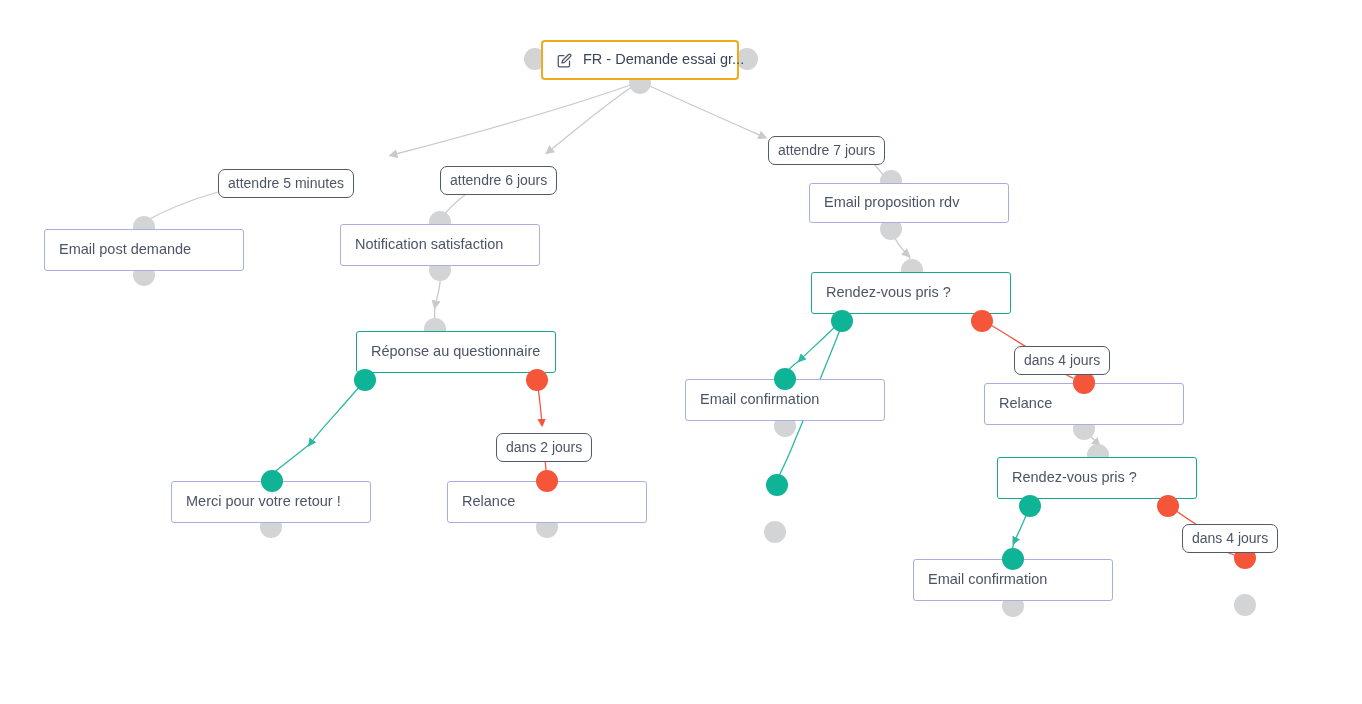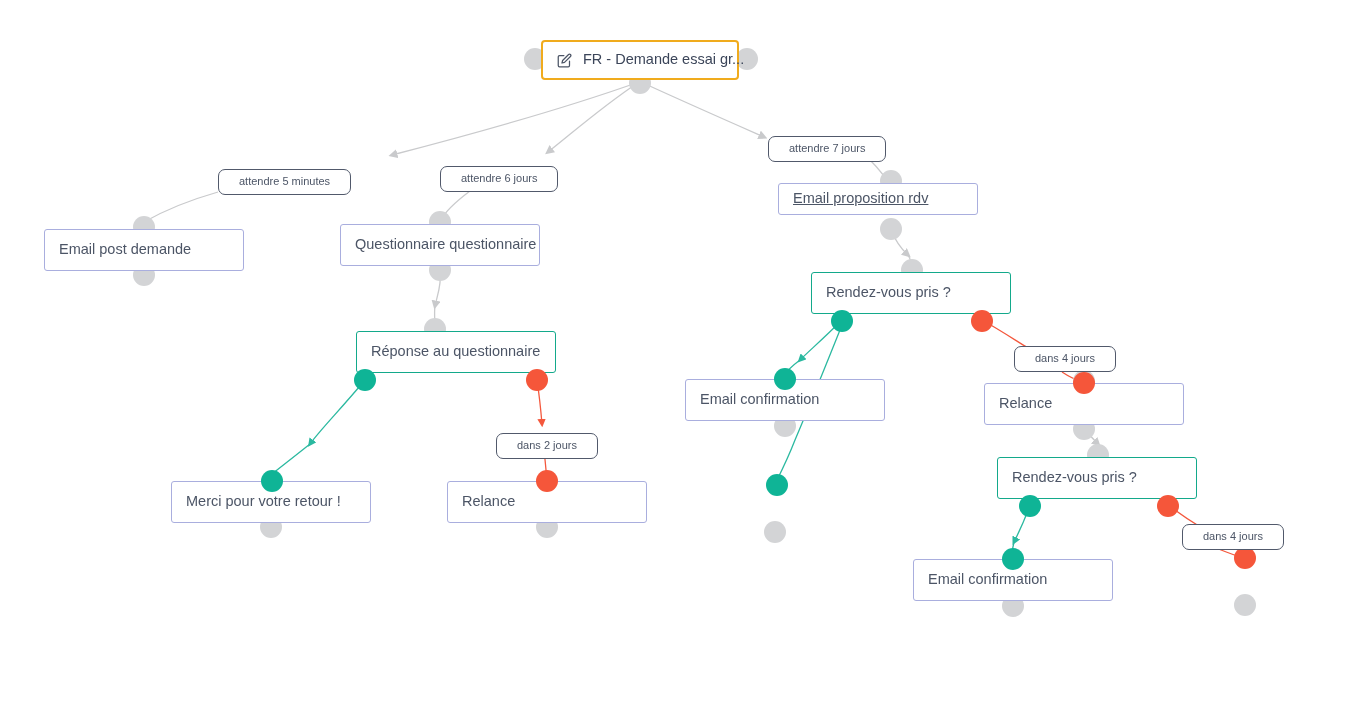--- a/index.html
+++ b/index.html
@@ -91,23 +91,23 @@
   .h-dot.red  { background: #f5563a; }
 
   
   .edge-label {
     position: absolute;
     box-sizing: border-box;
     background: #ffffff;
     border: 1px solid #51596b;
     border-radius: 7px;
     color: #4c5566;
-    font-size: 11px;
+    font-size: 14px;
     line-height: 1;
-    padding: 6px 20px 7px;
+    padding: 6px 9px 7px;
     white-space: nowrap;
     z-index: 5;
   }
 </style>
 </head>
 <body>
 
 <div id="canvas">
 
   <svg id="edge-layer" viewBox="0 0 1362 704" xmlns="http://www.w3.org/2000/svg">
@@ -204,36 +204,36 @@
       </svg>
     </span>
     <span class="node-label">FR - Demande essai gr...</span>
   </div>
 
   <div class="node" style="left:44px; top:229px; width:200px; height:42px;">
     <span class="node-label">Email post demande</span>
   </div>
 
   <div class="node" style="left:340px; top:224px; width:200px; height:42px;">
-    <span class="node-label">Questionnaire questionnaire</span>
+    <span class="node-label">Notification satisfaction</span>
   </div>
 
   <div class="node decision" style="left:335px; top:331px; width:200px; height:42px;margin-left:21px;">
     <span class="node-label">Réponse au questionnaire</span>
   </div>
 
   <div class="node" style="left:171px; top:481px; width:200px; height:42px;">
     <span class="node-label">Merci pour votre retour !</span>
   </div>
 
   <div class="node" style="left:447px; top:481px; width:200px; height:42px;">
     <span class="node-label">Relance</span>
   </div>
 
-  <div class="node" style="left:778px; top:183px; width:200px; height:32px;text-decoration:underline;">
+  <div class="node" style="left:809px; top:183px; width:200px; height:40px;">
     <span class="node-label">Email proposition rdv</span>
   </div>
 
   <div class="node decision" style="left:811px; top:272px; width:200px; height:42px;">
     <span class="node-label">Rendez-vous pris ?</span>
   </div>
 
   <div class="node" style="left:685px; top:379px; width:200px; height:42px;">
     <span class="node-label">Email confirmation</span>
   </div>

